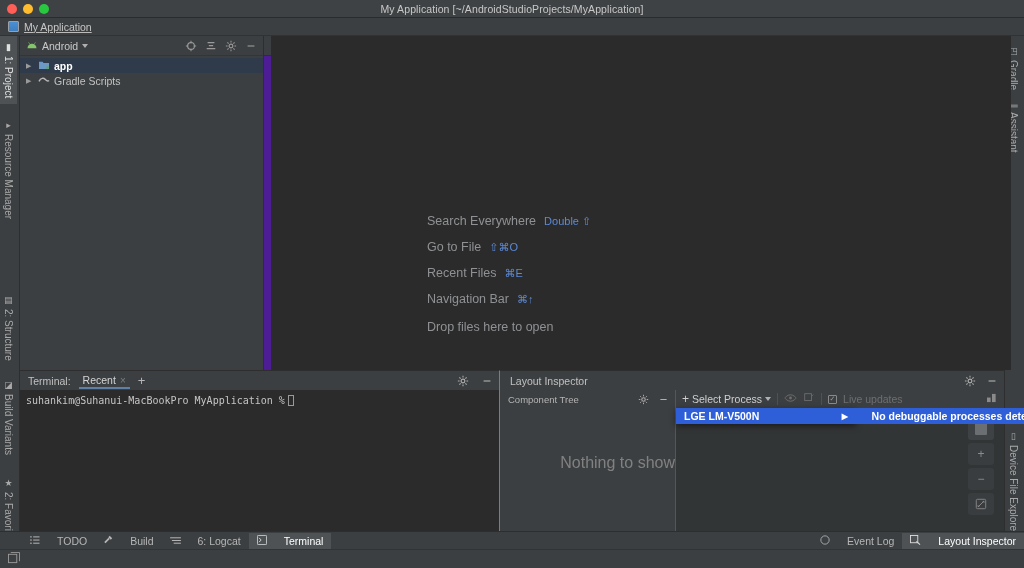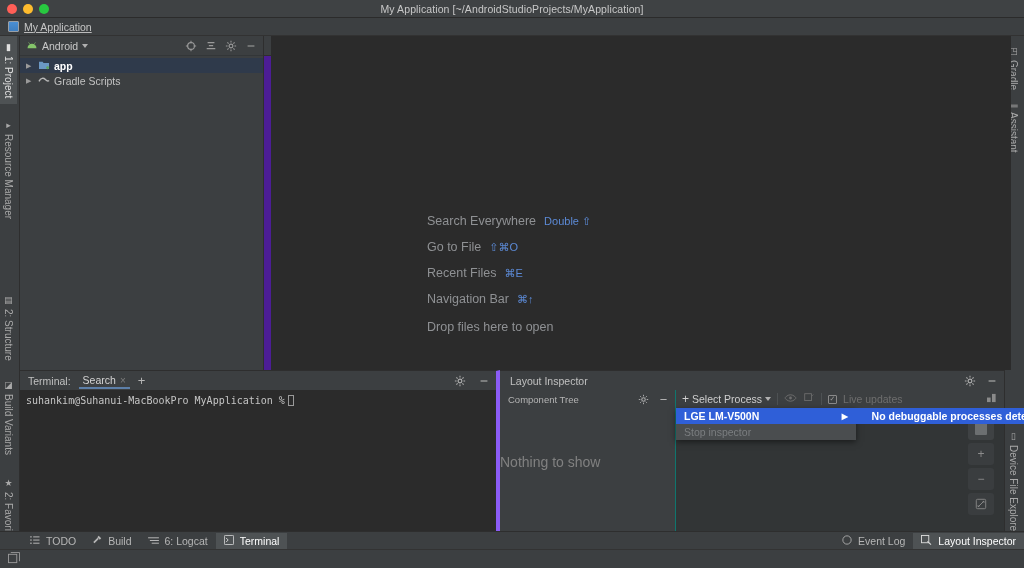--- a/index.html
+++ b/index.html
@@ -101,21 +101,21 @@
     background:#2b2b2b;
   }
   .ed-list { position:absolute; left:156px; top:172px; }
   .ed-row { height:26px; display:flex; align-items:center; gap:8px;
             font-size:12.5px; color:#8f9194; }
   .ed-key { color:#5c8ad6; font-size:11px; }
 
   
   .termpanel {
     position:absolute; left:20px; top:370px; width:480px; height:161px;
-    background:#3c3f41; border-top:1px solid #2e2e2e; border-right:4px solid #8b5cf6;
+    background:#3c3f41; border-top:1px solid #2e2e2e; border-right:1px solid #8b5cf6;
   }
   .term-head { height:19px; display:flex; align-items:center; padding:0 4px 0 8px; gap:8px; }
   .term-head .lbl { font-size:10.5px; color:#c0c0c0; }
   .term-tab {
     font-size:10.5px; color:#d4d4d4; border-bottom:2px solid #5d7fa8;
     padding:2px 4px 1px 4px; display:flex;align-items:center;gap:4px;
   }
   .term-tab .x { color:#7c7c7c; font-size:10px; }
   .term-plus { color:#b7b7b7; font-size:13px; }
   .term-head .spacer{flex:1}
@@ -134,22 +134,22 @@
   .li-head { height:19px; display:flex; align-items:center; padding:0 4px 0 10px; gap:6px; }
   .li-head .title { font-size:10.5px; color:#c0c0c0; }
   .li-head .spacer{flex:1}
   .li-body { position:absolute; left:0; top:19px; right:0; bottom:0; display:flex; }
   .ctree {
     width:176px; border-right:1px solid #0f766e; background:#3c3f41; position:relative;
   }
   .ctree-head { height:18px;display:flex;align-items:center;padding:0 4px 0 8px;gap:4px; }
   .ctree-head .t{font-size:9.5px;color:#b4b4b4;}
   .ctree-head .spacer{flex:1}
-  .nothing { position:absolute; left:0; right:0; top:64px; text-align:left;
-             font-size:14px; color:#818181; }
+  .nothing { position:absolute; left:0; right:0; top:64px; text-align:right;
+             font-size:16px; color:#818181; }
   .canvaswrap { flex:1; position:relative; background:#3c3f41; }
   .canvas-toolbar {
     height:18px; display:flex; align-items:center; gap:6px; padding:0 6px;
     font-size:10.5px; color:#b9b9b9;
   }
   .sel-proc { display:flex;align-items:center;gap:3px;color:#cfcfcf;font-size:10.5px; }
   .dim { color:#6e6e6e; }
   .vsep { width:1px;height:12px;background:#4d5153; }
   .chk { width:9px;height:9px;border:1px solid #8a8a8a;border-radius:1px;
          display:inline-flex;align-items:center;justify-content:center;font-size:7px;color:#9a9a9a; }
@@ -177,21 +177,21 @@
           color:#8c8c8c;font-size:12px;background:#3a3d3f;border-radius:3px;margin-bottom:3px; }
   .zbtn.square{background:#3f4244;}
   .zsq { width:12px;height:12px;background:#6c6f71;border-radius:1px; }
 
   
   .statusbar {
     position:absolute; left:0; top:531px; width:1024px; height:18px;
     background:#3c3f41; border-top:1px solid #2e2e2e;
     display:flex; align-items:center; padding-left:22px; gap:0px;
   }
-  .sb-item { display:flex;align-items:center;gap:6px;font-size:10.5px;color:#b6b6b6;
+  .sb-item { display:flex;align-items:center;gap:17px;font-size:10.5px;color:#b6b6b6;
              padding:2px 8px; }
   .sb-item.sel { background:#4e5254; color:#ffffff; font-weight:normal; }
   .sb-spacer { flex:1; }
   .bottombar {
     position:absolute; left:0; top:549px; width:1024px; height:19px;
     background:#3c3f41; border-top:1px solid #333; display:flex; align-items:center;
     padding-left:8px;
   }
 
   .ico-android { color:#84c46a; }
@@ -457,21 +457,21 @@
       <div class="ed-row" style="margin-top:2px;">
         <span>Drop files here to open</span>
       </div>
     </div>
   </div>
 
   <div class="termpanel">
     <div class="term-head">
       <span class="lbl">Terminal:</span>
       <span class="term-tab">
-        <span>Search</span>
+        <span>Recent</span>
         <span class="x">×</span>
       </span>
       <span class="term-plus">+</span>
       <span class="spacer"></span>
       <span class="hd-ico">
         <svg width="12" height="12" viewBox="0 0 14 14">
             <circle cx="7" cy="7" r="2.2" stroke="#b0b0b0" stroke-width="1.3" fill="none"></circle>
             <path d="M7 1v2M7 11v2M1 7h2M11 7h2M2.8 2.8l1.4 1.4M9.8 9.8l1.4 1.4M11.2 2.8l-1.4 1.4M4.2 9.8l-1.4 1.4" stroke="#b0b0b0" stroke-width="1.2"></path>
           </svg>
       </span>
@@ -571,23 +571,20 @@
               </svg>
           </div>
         </div>
 
         <div class="menu">
           <div class="mi hl">
             <span>LGE LM-V500N</span>
             <span class="spacer"></span>
             <span style="font-size:8px;">▶</span>
           </div>
-          <div class="mi disabled">
-            <span>Stop inspector</span>
-          </div>
         </div>
         <div class="submenu">
           <div class="mi">
             <span>No debuggable processes detected</span>
           </div>
         </div>
       </div>
     </div>
   </div>
 

